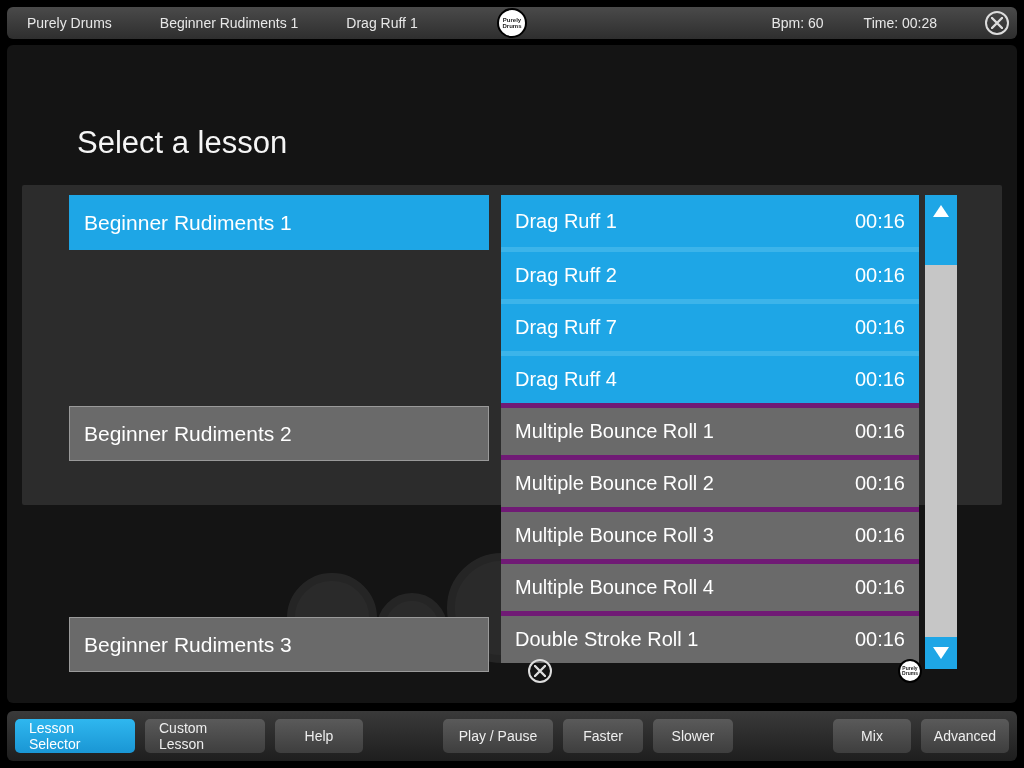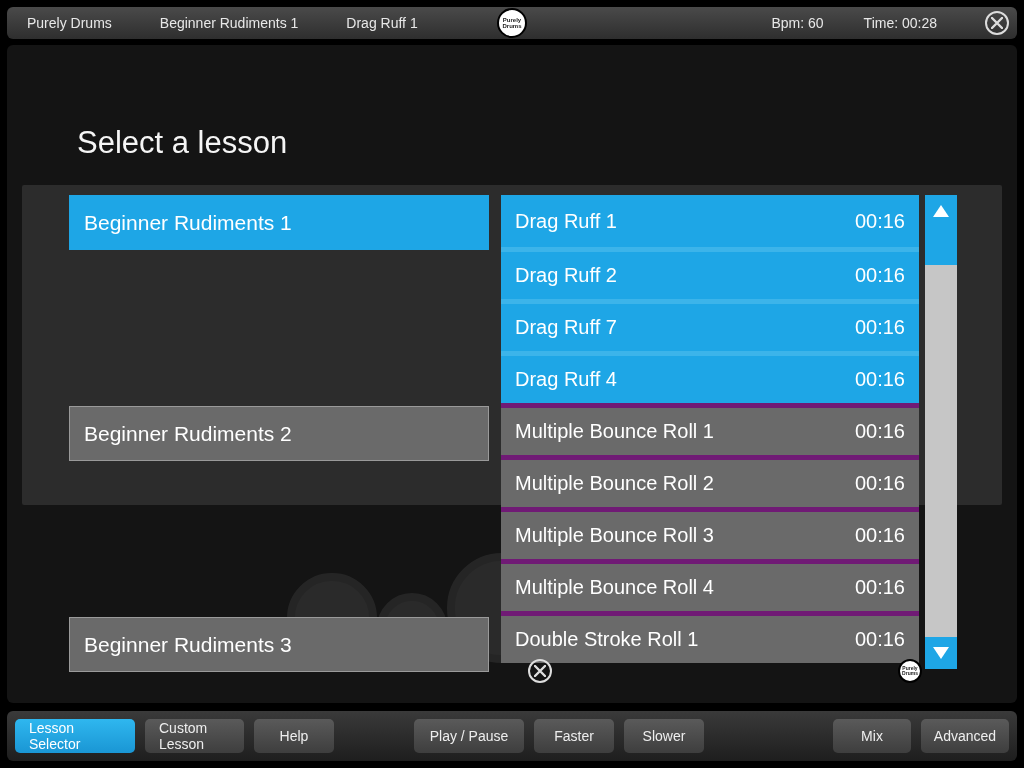--- a/index.html
+++ b/index.html
@@ -205,22 +205,22 @@
         <path d="M1 1 L11 11 M11 1 L1 11" stroke="#ddd" stroke-width="2.4" stroke-linecap="round"></path>
       </svg>
   </span>
   <div class="panel-logo">
       <div class="logo-circ" style="font-size:5px;">Purely<br>Drums</div>
     </div>
 </div>
 
 <div class="bottombar">
   <div class="bb-btn active" style="width:120px">Lesson Selector</div>
-  <div class="bb-btn" style="width:99px">Custom Lesson</div>
-  <div class="bb-btn" style="width:80px">Help</div>
+  <div class="bb-btn" style="width:120px">Custom Lesson</div>
+  <div class="bb-btn" style="width:88px">Help</div>
   <div style="width:60px"></div>
   <div class="bb-btn" style="width:110px">Play / Pause</div>
   <div class="bb-btn" style="width:80px">Faster</div>
   <div class="bb-btn" style="width:80px">Slower</div>
   <div class="bb-flex"></div>
   <div class="bb-btn" style="width:78px">Mix</div>
   <div class="bb-btn" style="width:88px">Advanced</div>
 </div>
 
 </body></html>

